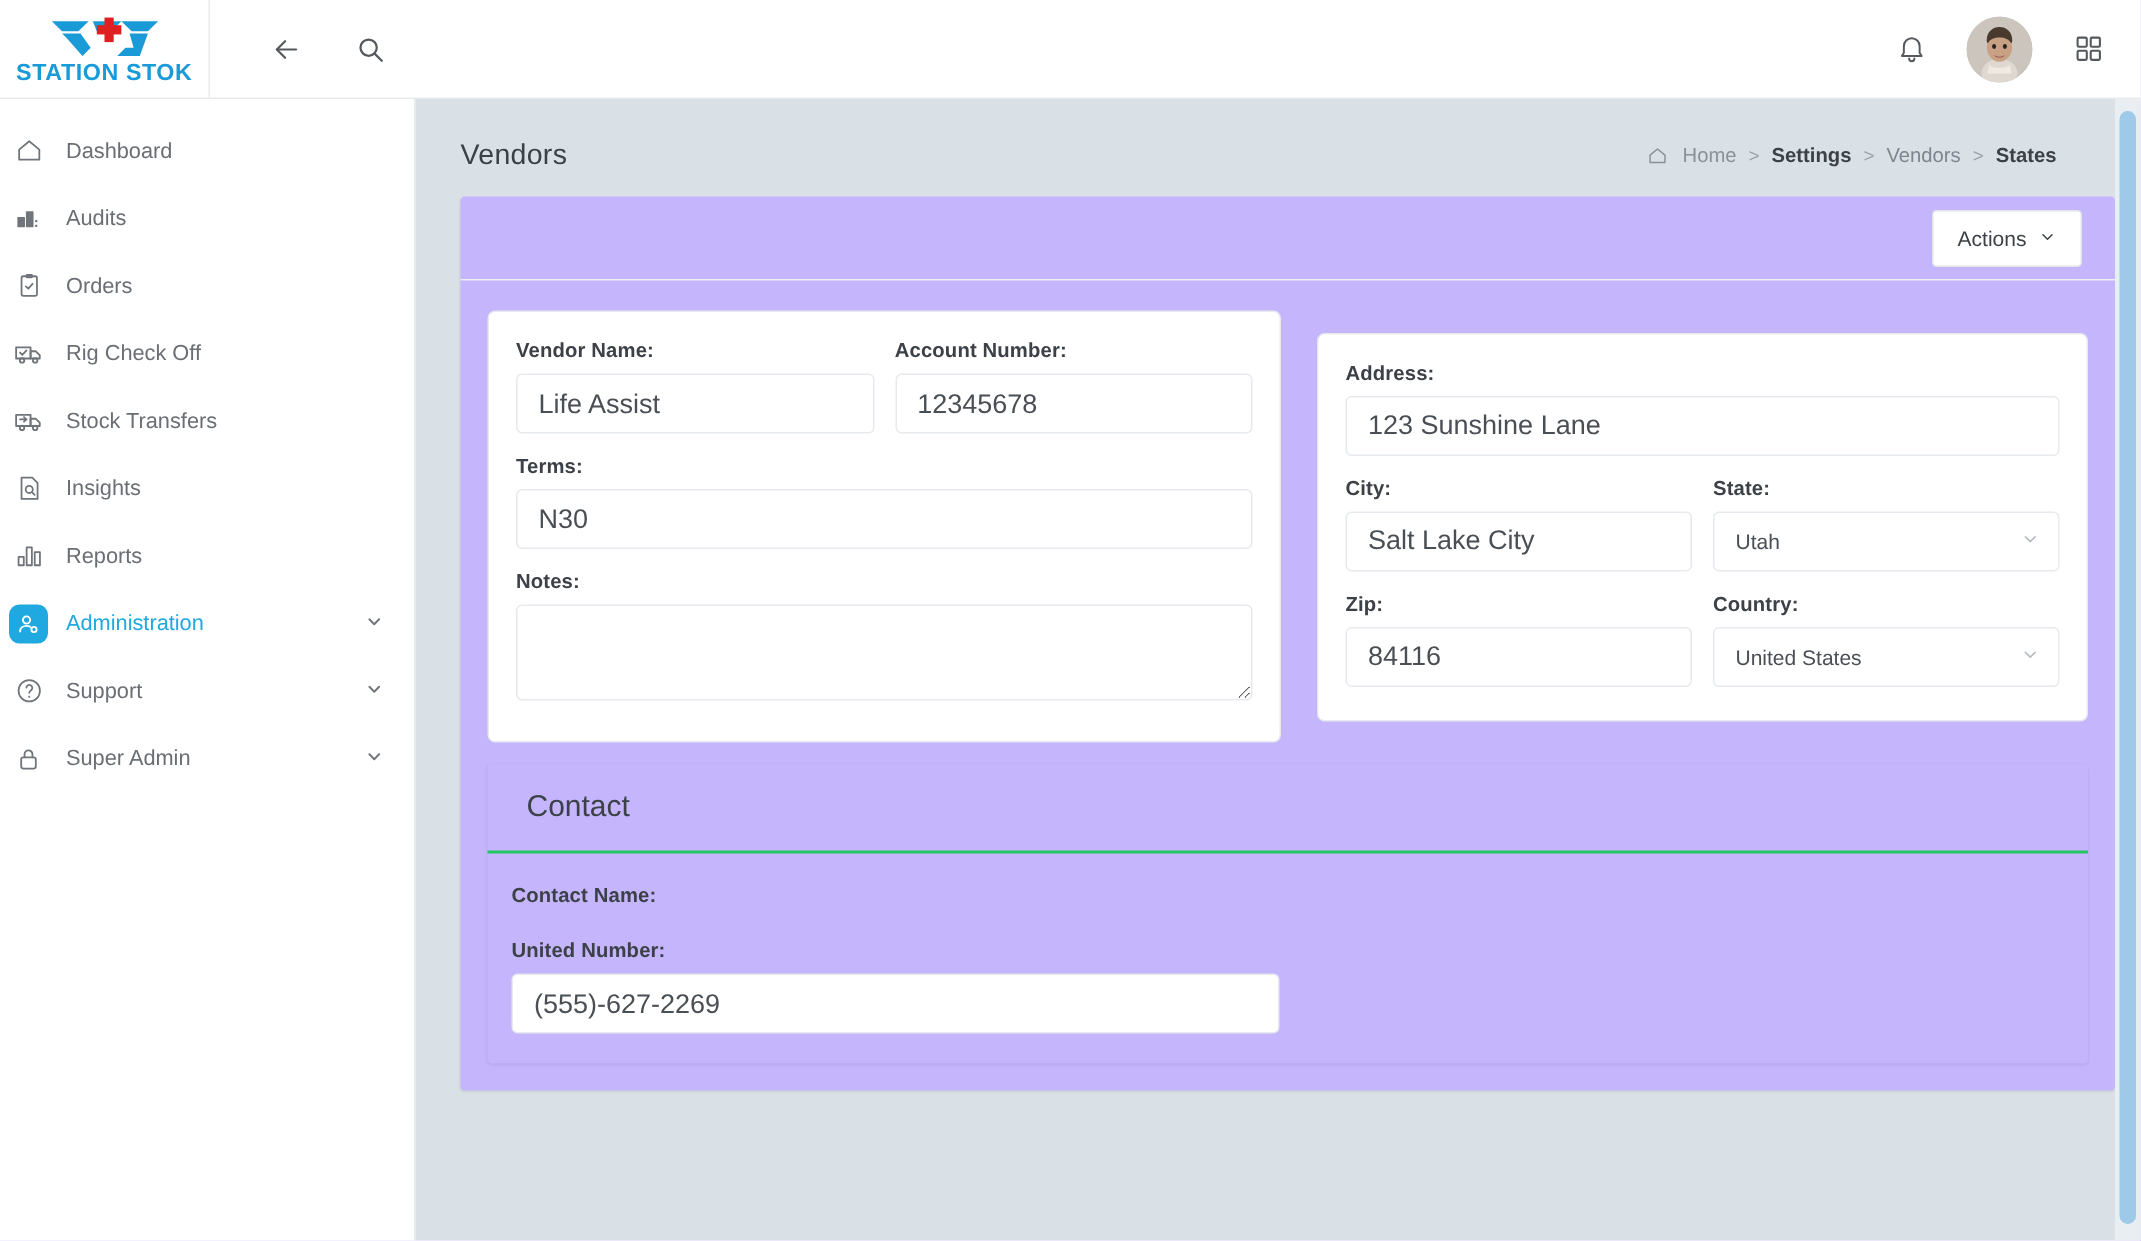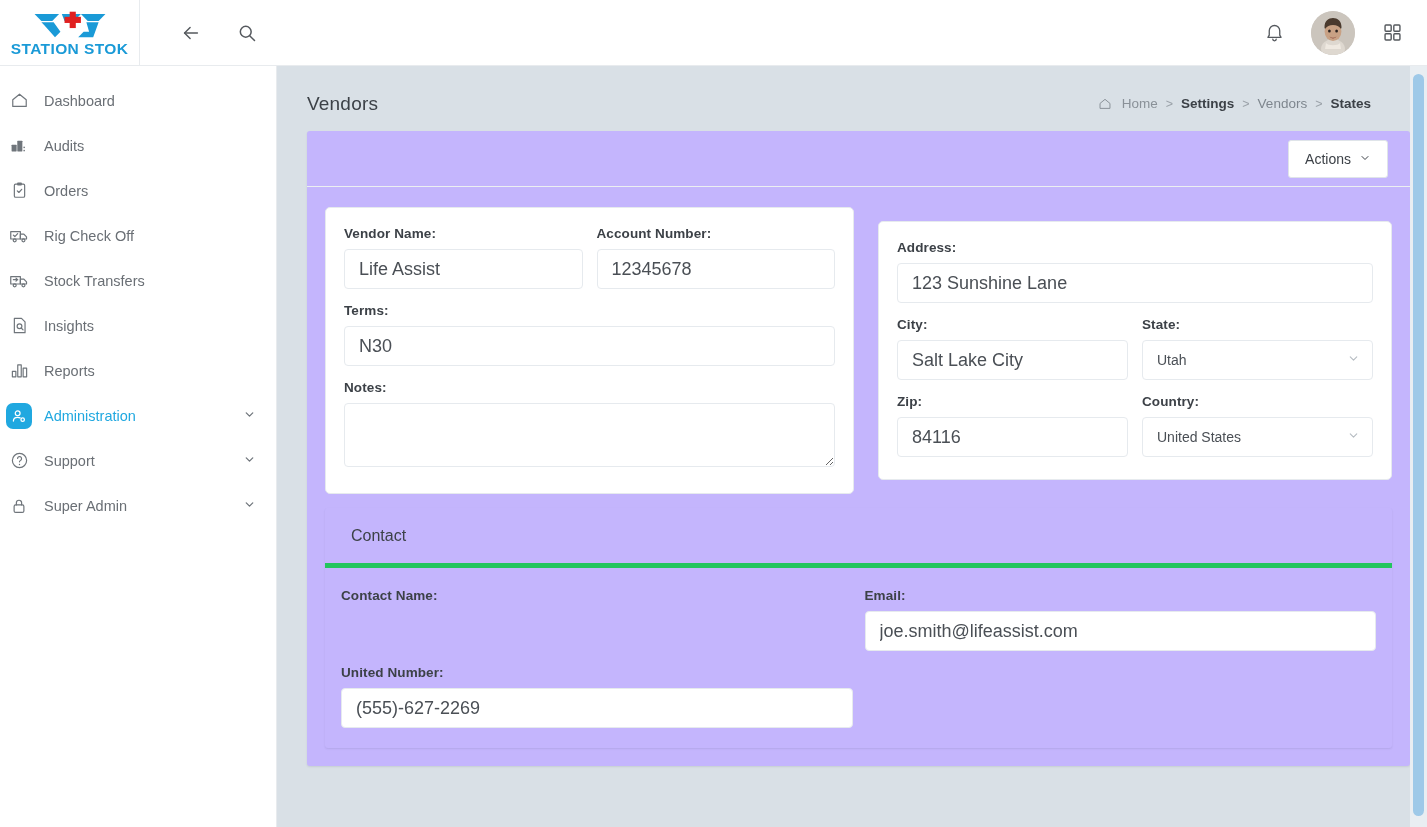--- a/index.html
+++ b/index.html
@@ -129,21 +129,21 @@
     width: 100%; height: 64px; border: 1px solid #e6eaee; border-radius: 4px;
     background: #fff; padding: 10px 14px; font-size: 14px; color: #4a4f55;
     font-family: "Liberation Sans", sans-serif; outline: none; resize: vertical;
   }
   .two-col { display: flex; gap: 14px; }
   .two-col > * { flex: 1 1 0; min-width: 0; }
 
   .section-panel { margin-top: 14px; }
   .section-head {
     height: 60px; display: flex; align-items: center; padding: 0 26px;
-    border-bottom: 5px solid #22c55e; font-size: 16px; color: #3c4147;
+    border-bottom: 2px solid #22c55e; font-size: 20px; color: #3c4147;
   }
   .section-body { padding: 20px 16px 20px 16px; }
   .contact-grid { display: flex; gap: 12px; }
   .contact-grid > div { flex: 1 1 0; }
 
   
   .vscroll {
     position: absolute; top: 0; right: 0; width: 17px; height: 100%;
     background: #e9eef2;
   }
@@ -458,24 +458,20 @@
 
           </div>
 
           <div class="panel section-panel">
             <div class="section-head">Contact</div>
             <div class="section-body">
               <div class="contact-grid">
                 <div class="field">
                   <label class="f-label">Contact Name:</label>
                 </div>
-                <div class="field">
-                  <label class="f-label">Email:</label>
-                  <input class="f-input" value="joe.smith@lifeassist.com" style="">
-                </div>
               </div>
               <div class="contact-grid">
                 <div class="field" style="margin-bottom:0">
                   <label class="f-label">United Number:</label>
                   <input class="f-input" value="(555)-627-2269" style="">
                 </div>
                 <div></div>
               </div>
             </div>
           </div>

